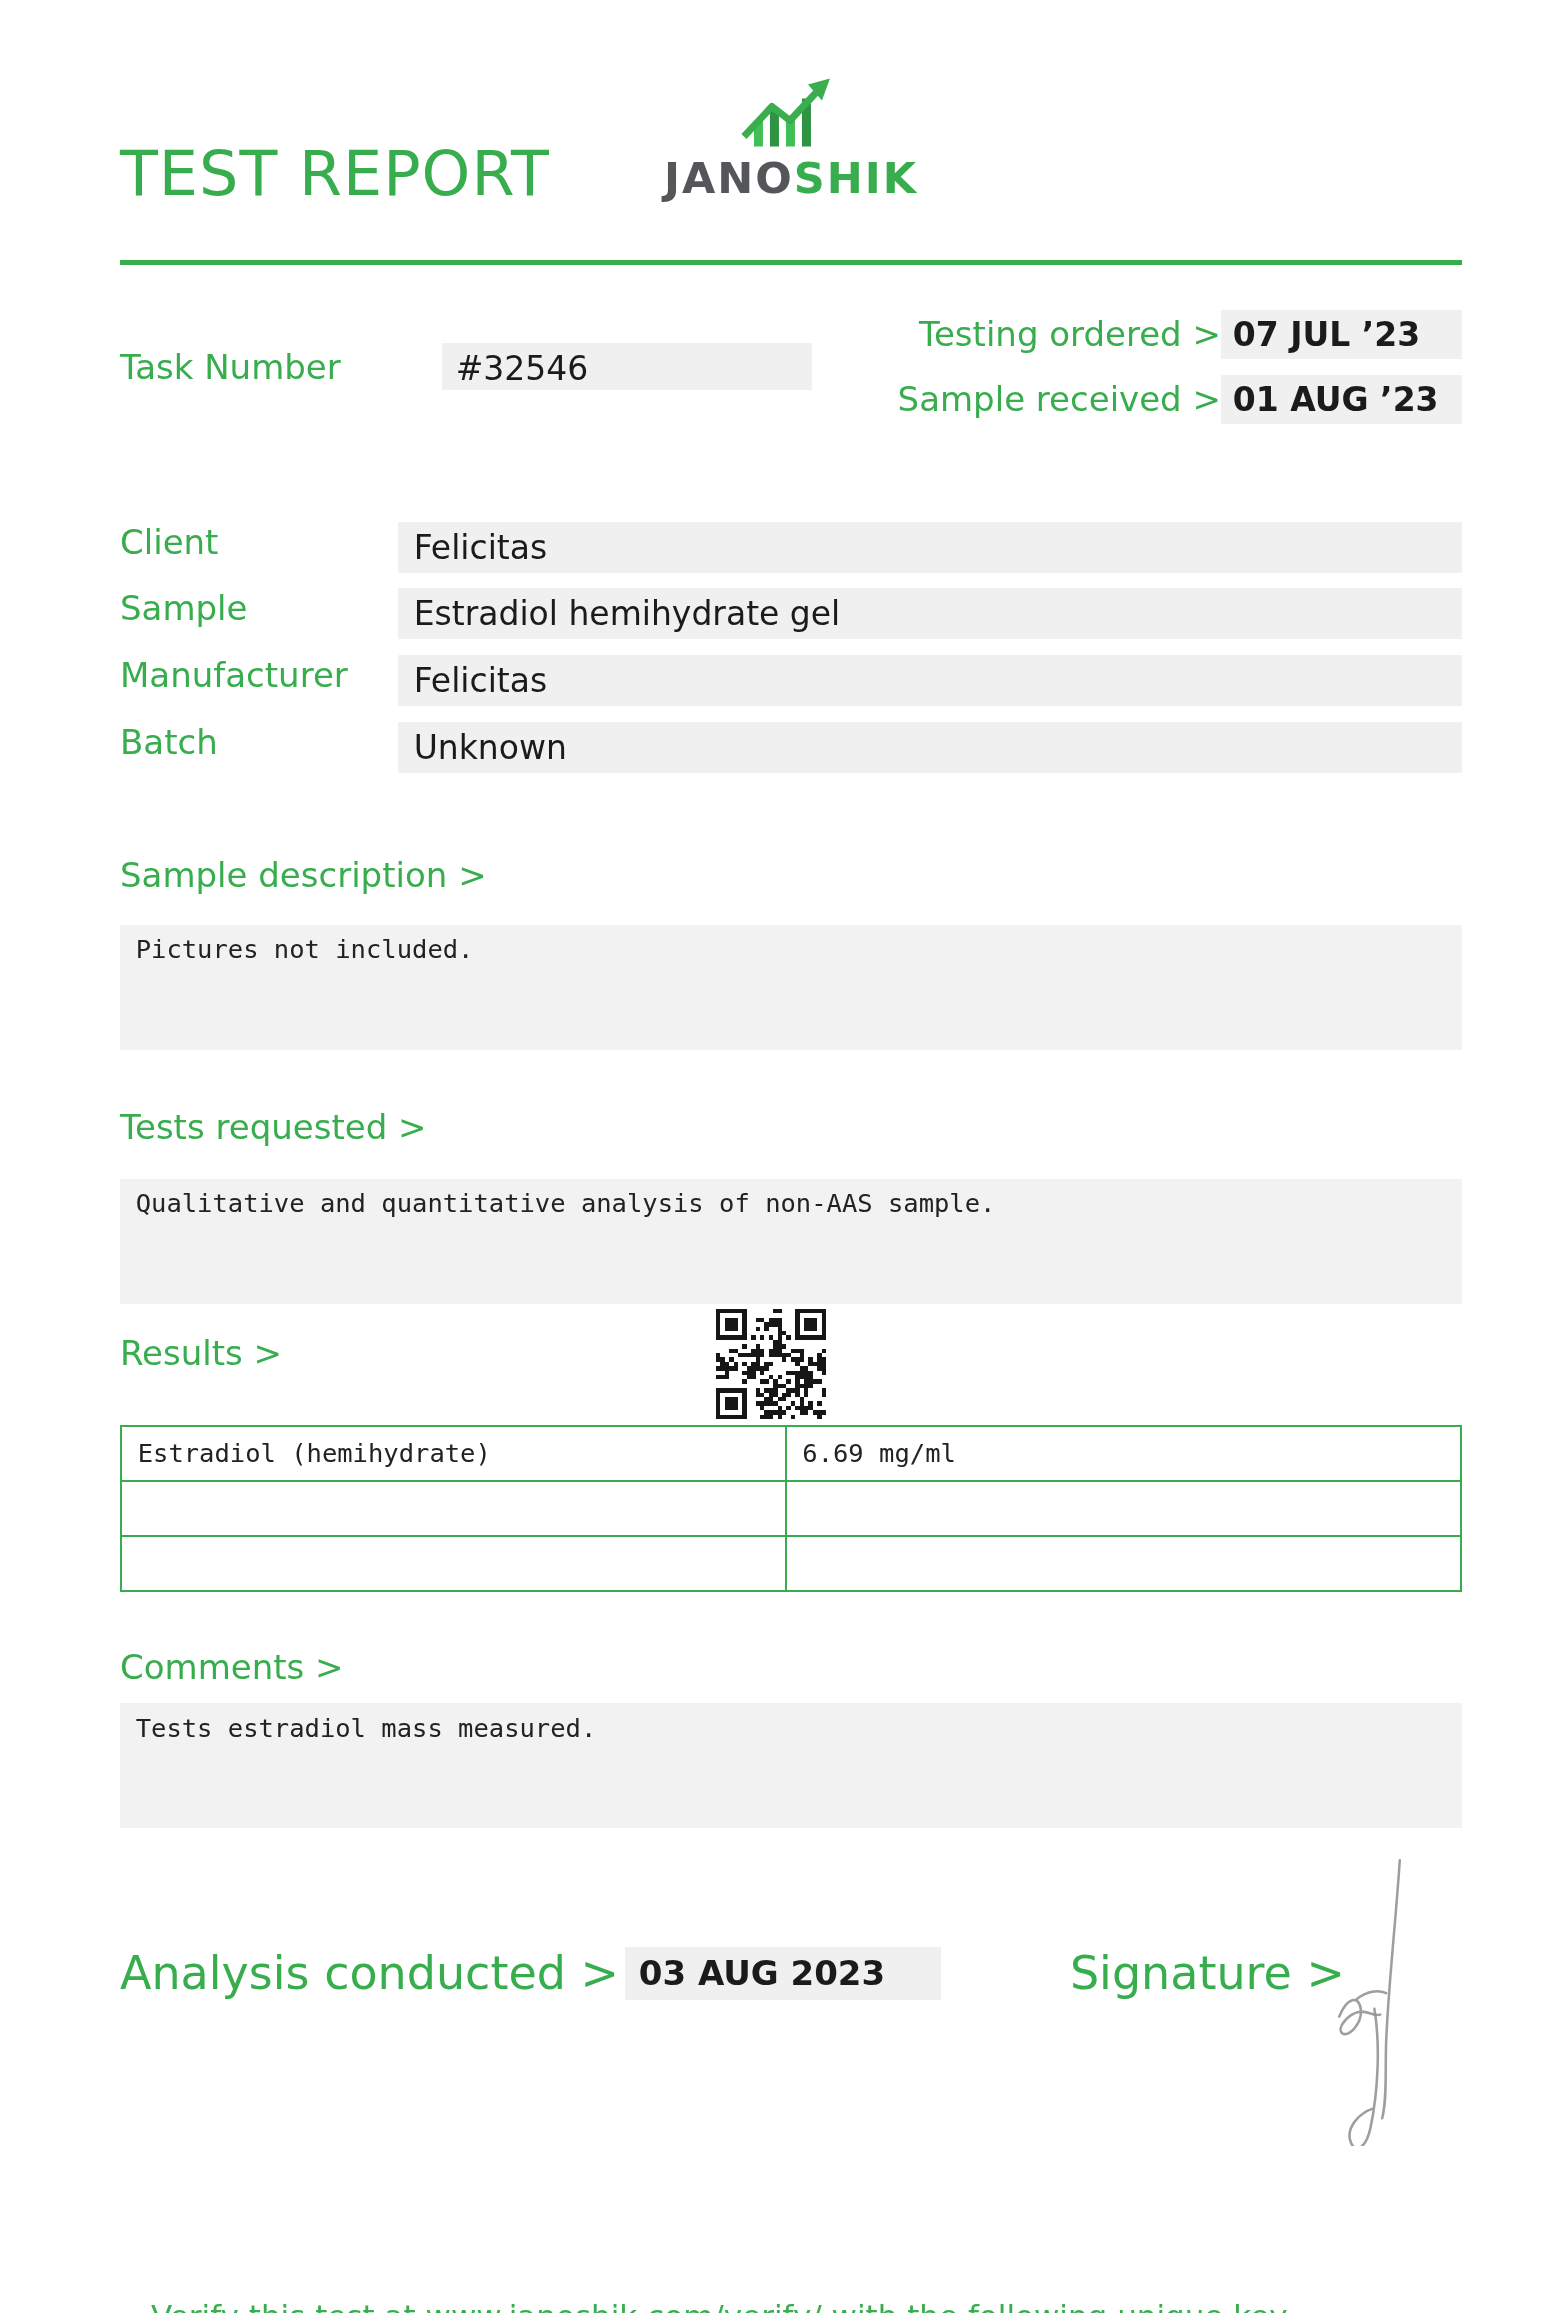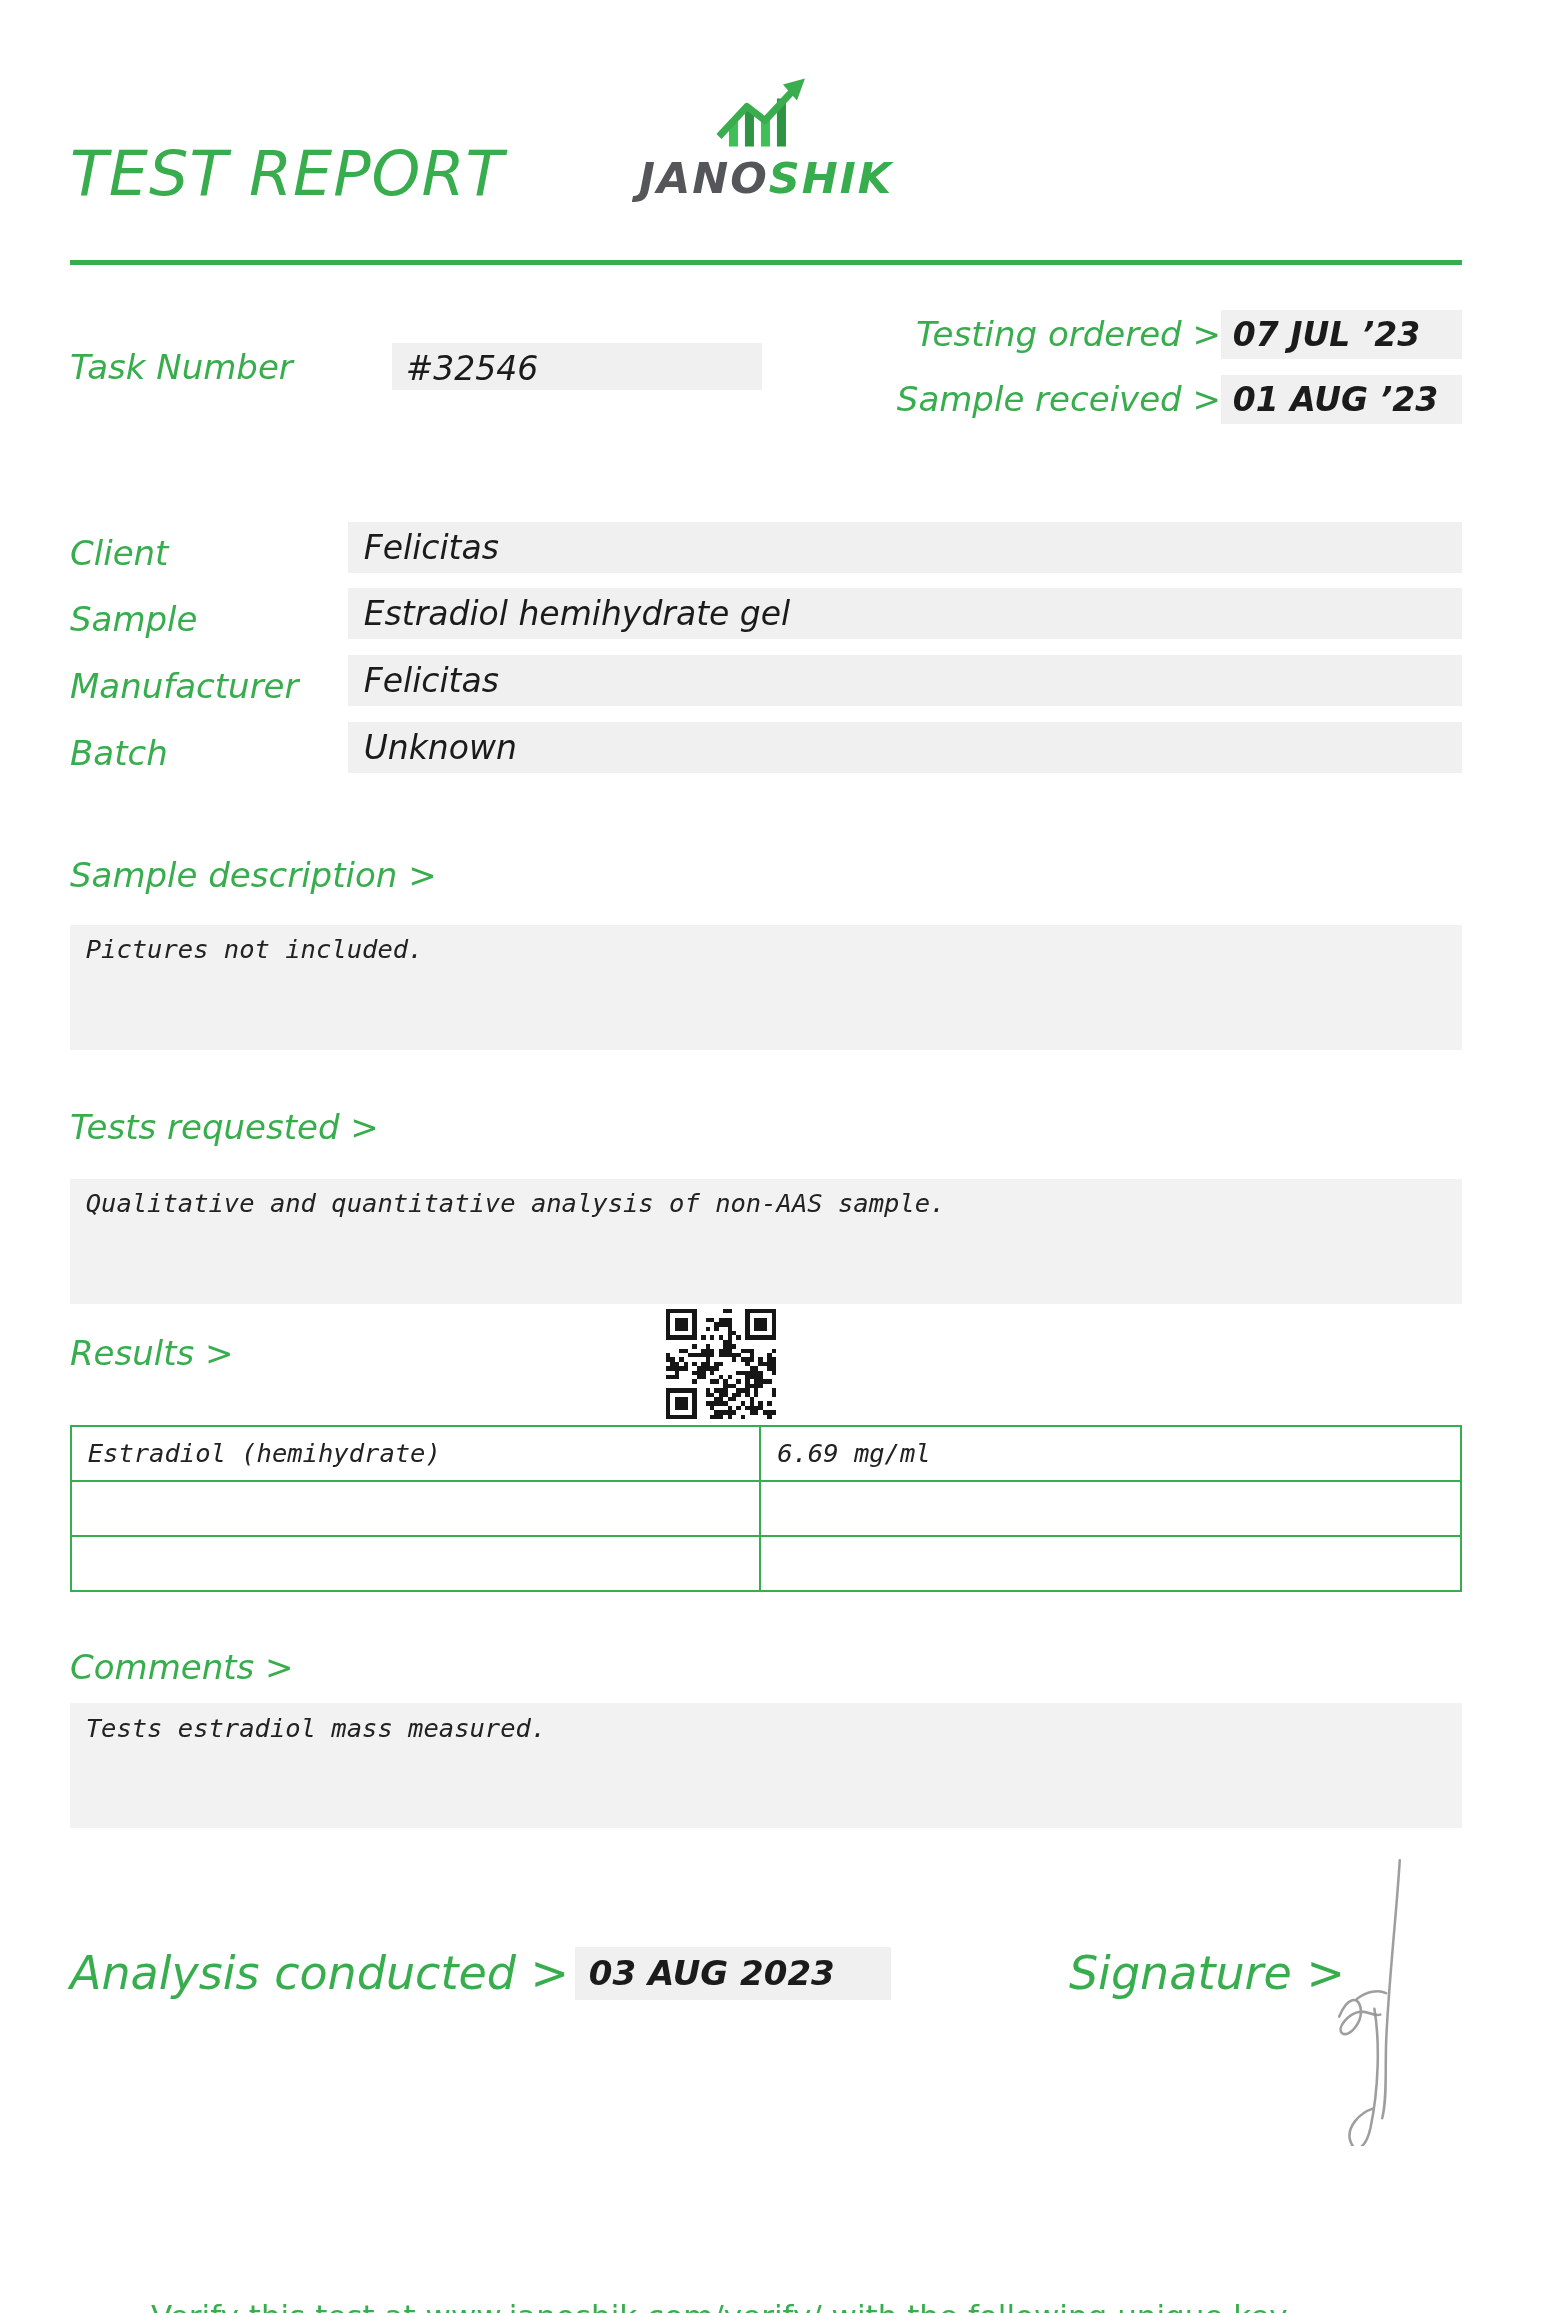--- a/index.html
+++ b/index.html
@@ -11,21 +11,21 @@
   }
   *{margin:0;padding:0;box-sizing:border-box;}
   html,body{background:#ffffff;}
   body{
     width:1568px;height:2313px;
     font-family:"DejaVu Sans","Liberation Sans",sans-serif;
     color:var(--dark);
     position:relative;overflow:hidden;
   }
   .page{position:relative;width:1568px;height:2313px;}
-  .content{padding:0 106px 0 70px;font-style:italic;}
+  .content{padding:0 106px 0 120px;}
 
   
   .header{display:flex;margin-top:86px;position:relative;height:174px;}
   .title{font-size:62px;color:var(--green);letter-spacing:1px;margin-top:51px;white-space:nowrap;}
   .logo{position:absolute;left:50%;top:-9.8px;transform:translateX(-50%);text-align:center;}
   .logo-icon svg{display:block;margin:0 auto;}
   .logo-text{font-size:43px;font-weight:bold;letter-spacing:2px;color:#54565a;margin-top:5.9px;white-space:nowrap;}
   .logo-text .shik{color:var(--green);}
   .contact{margin-left:auto;text-align:right;font-size:26.5px;color:var(--gray-text);margin-top:57px;line-height:1.55;white-space:nowrap;}
   .divider{height:4.9px;background:var(--green);}
@@ -36,21 +36,21 @@
   .field-label{color:var(--green);font-size:34px;white-space:nowrap;}
   .task-left .field-label{width:278px;flex-shrink:0;}
   .value-box{background:var(--box);height:47px;line-height:51px;padding:0 13.7px;font-size:33px;}
   .task-number-box{width:370px;}
   .dates{display:flex;flex-direction:column;gap:15.7px;}
   .date-row{display:flex;align-items:center;justify-content:flex-end;gap:0;}
   .date-box{width:241px;height:49px;line-height:49px;background:var(--box);padding:0 11.8px;font-size:33px;font-weight:bold;}
 
   
   .details{margin-top:98px;}
-  .info-row{display:flex;align-items:flex-end;margin-bottom:15.7px;height:51px;}
+  .info-row{display:flex;align-items:flex-start;margin-bottom:15.7px;height:51px;}
   .info-label{width:278px;color:var(--green);font-size:34px;flex-shrink:0;}
   .info-value{flex:1;background:var(--box);height:51px;line-height:51px;padding:0 15.7px;font-size:33px;}
 
   
   .section-heading{color:var(--green);font-size:34px;line-height:41px;}
   .sample-desc{margin-top:82px;}
   .text-box{
     margin-top:29px;background:var(--box2);min-height:125px;padding:9.8px 15.7px;
     font-family:"DejaVu Sans Mono","Liberation Mono",monospace;font-size:25.5px;color:#222222;
   }

